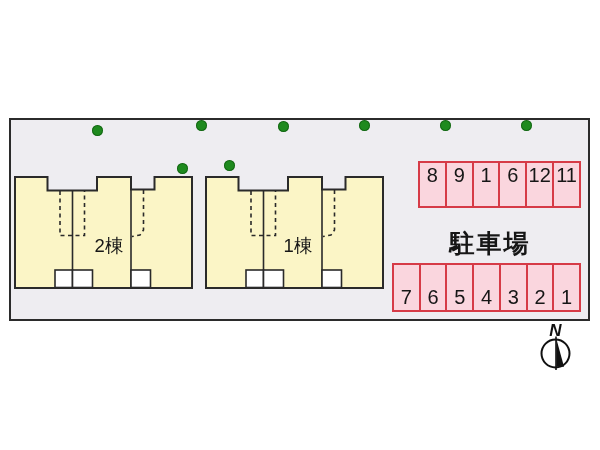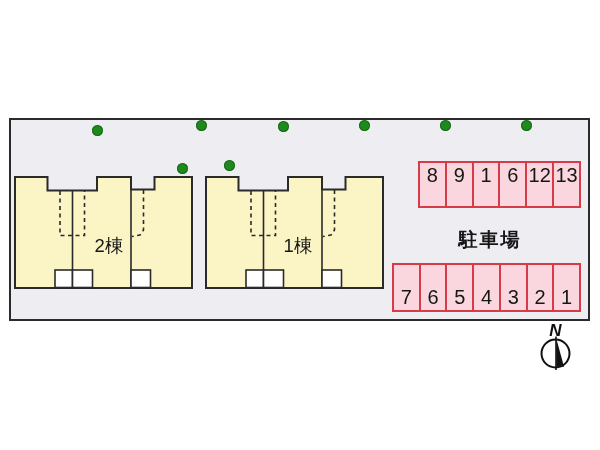--- a/index.html
+++ b/index.html
@@ -31,21 +31,21 @@
   .stall{
     flex:1;display:flex;justify-content:center;box-sizing:border-box;
     border-right:2px solid var(--parking-border,#d63b47);
     font-size:20px;line-height:1;letter-spacing:0;color:#161616;
   }
   .stall:last-child{border-right:none;}
   .prow-top .stall{align-items:flex-start;padding-top:2px;}
   .prow-bottom .stall{align-items:flex-end;padding-bottom:3px;}
   .parking-label{
     position:absolute;left:430px;top:227px;width:120px;text-align:center;
-    font-size:19px;font-weight:bold;letter-spacing:2px;color:#161616;
+    font-size:25px;font-weight:bold;letter-spacing:2px;color:#161616;
   }
   .compass{position:absolute;left:533px;top:318px;}
   .bldg-label{font-size:18.5px;fill:#161616;}
   svg text{font-family:"Liberation Sans","DejaVu Sans",sans-serif;}
   .north{font-size:17px;font-weight:bold;font-style:italic;fill:#111;}
 </style>
 </head>
 <body>
 
 <div class="page">
@@ -82,21 +82,21 @@
     <rect x="117" y="94" width="19.5" height="17.5" style="fill:#ffffff;stroke:#2a2a2a;stroke-width:1.6;"></rect>
     <text class="bldg-label" x="93" y="76" text-anchor="middle">1棟</text>
   </svg>
 
   <div class="prow prow-top">
     <div class="stall">8</div>
     <div class="stall">9</div>
     <div class="stall">1</div>
     <div class="stall">6</div>
     <div class="stall">12</div>
-    <div class="stall">13</div>
+    <div class="stall">11</div>
   </div>
 
   <div class="parking-label">駐車場</div>
 
   <div class="prow prow-bottom">
     <div class="stall">7</div>
     <div class="stall">6</div>
     <div class="stall">5</div>
     <div class="stall">4</div>
     <div class="stall">3</div>

